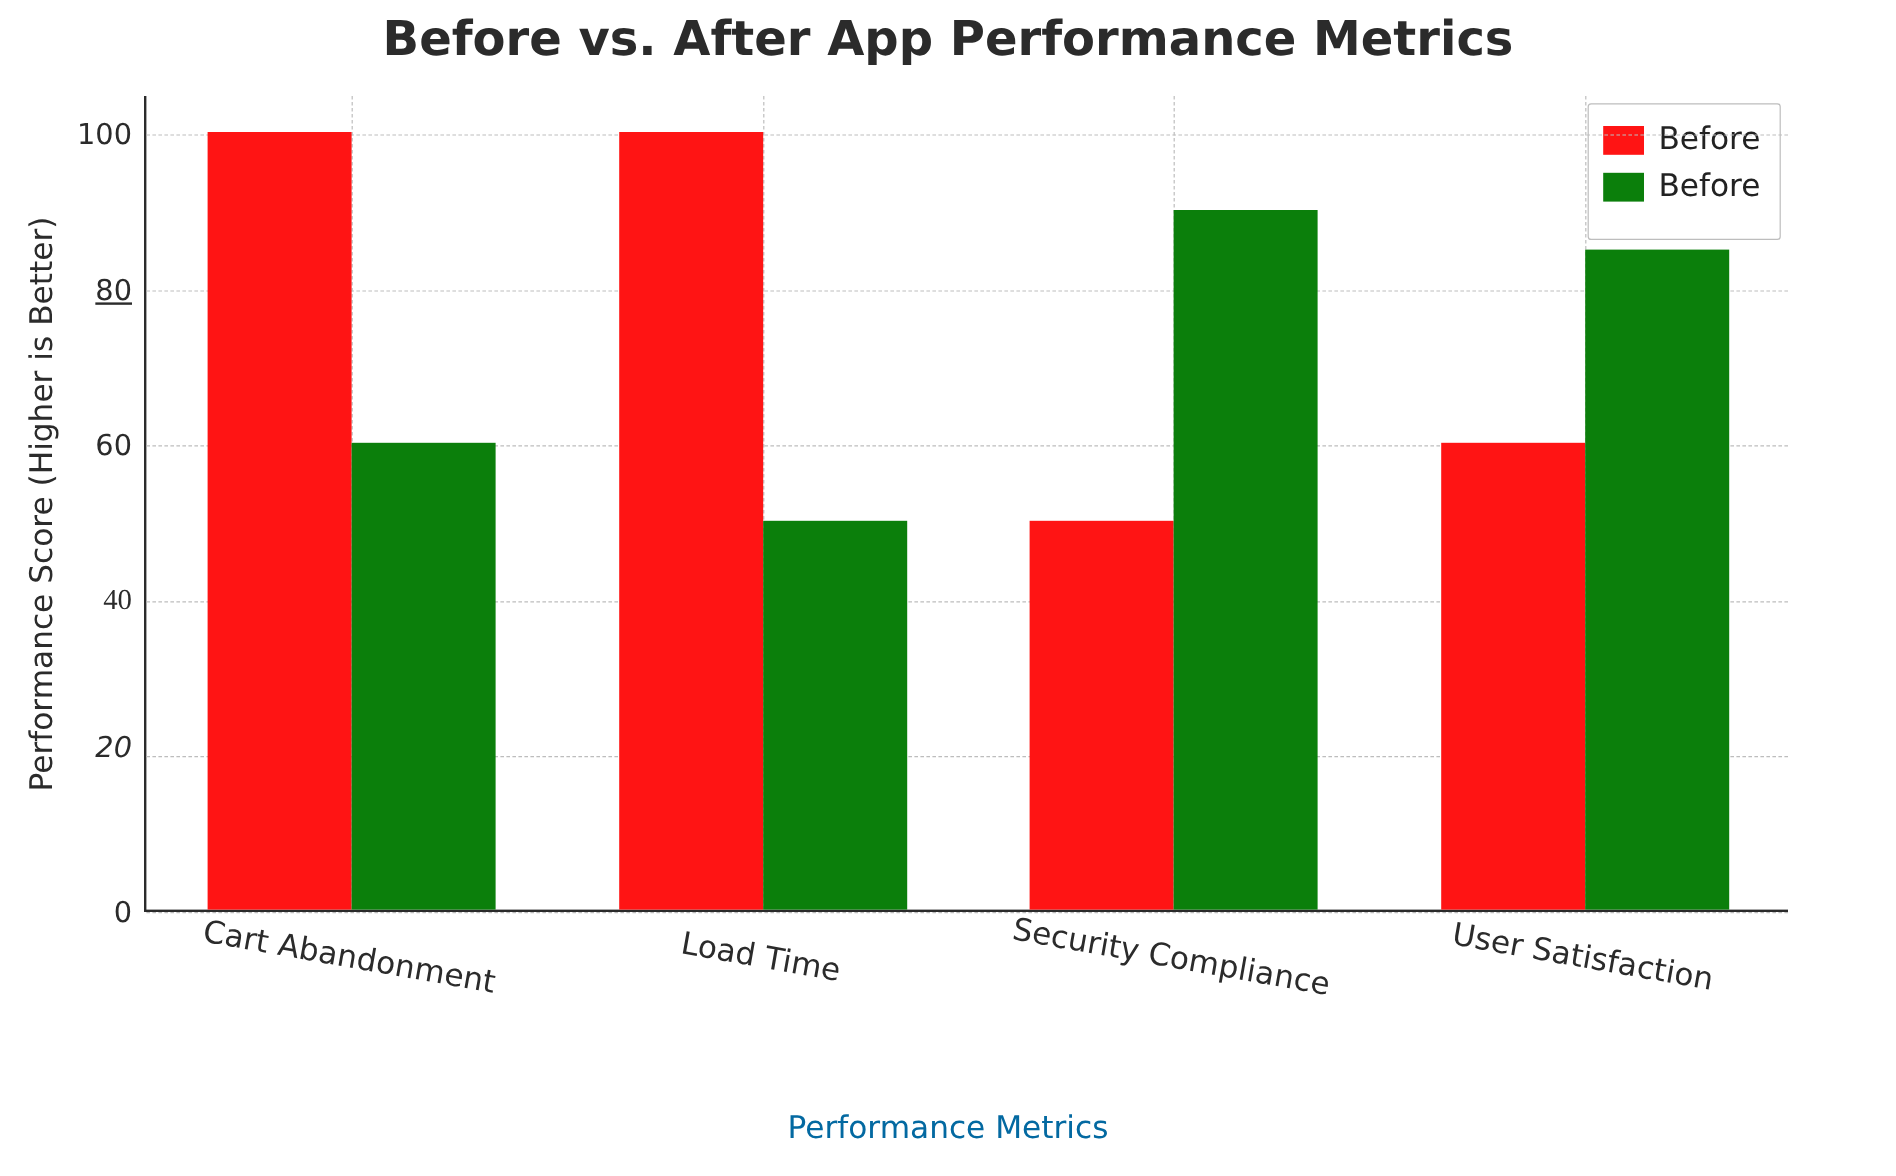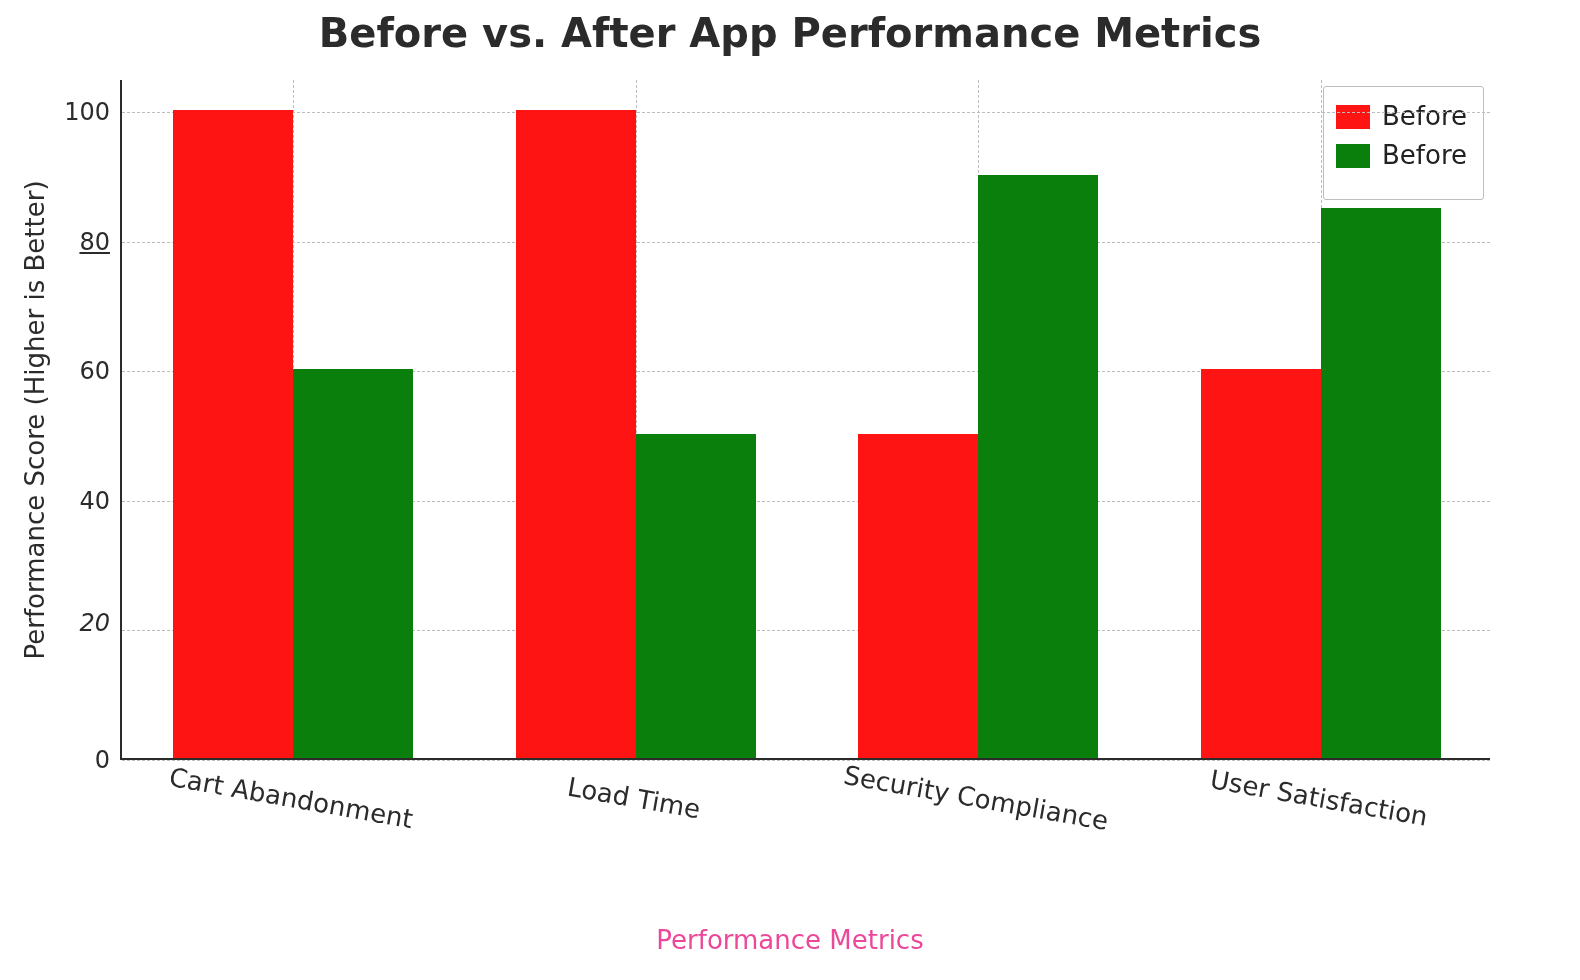--- a/index.html
+++ b/index.html
@@ -68,21 +68,21 @@
     color: #2b2b2b;
     white-space: nowrap;
   }
   .x-label {
     position: absolute;
     top: 925px;
     left: 0;
     width: 100%;
     text-align: center;
     font-size: 26px;
-    color: #ec4899;
+    color: #0369a1;
   }
   .x-tick {
     position: absolute;
     font-size: 26px;
     color: #2b2b2b;
     white-space: nowrap;
     transform-origin: center center;
   }
   .bar {
     position: absolute;
@@ -133,21 +133,21 @@
         <div class="legend-swatch after"></div>
         <span>Before</span>
       </div>
     </div>
 
   <div class="grid-line" style="top: 680px;"></div>
       <div class="y-tick" style="top: 680px;">0</div>
       <div class="grid-line" style="top: 550.476px;"></div>
       <div class="y-tick" style="top: 543px; font-style: italic;">20</div>
       <div class="grid-line" style="top: 420.952px;"></div>
-      <div class="y-tick" style="top: 420.952px;">40</div>
+      <div class="y-tick" style="top: 420.952px; font-family: Liberation Serif, serif;">40</div>
       <div class="grid-line" style="top: 291.429px;"></div>
       <div class="y-tick" style="top: 291.429px;">60</div>
       <div class="grid-line" style="top: 161.905px;"></div>
       <div class="y-tick" style="top: 161.905px; text-decoration: underline;">80</div>
       <div class="grid-line" style="top: 32.381px;"></div>
       <div class="y-tick" style="top: 32.381px;">100</div>
       <div class="grid-line-v" style="left: 171.25px;"></div>
       <div class="bar before" style="left: 51.375px; width: 119.875px; height: 647.619px; background: rgb(255, 20, 20);"></div>
       <div class="bar after" style="left: 171.25px; width: 119.875px; height: 388.571px; background: rgb(11, 127, 11);"></div>
       <div class="grid-line-v" style="left: 513.75px;"></div>

